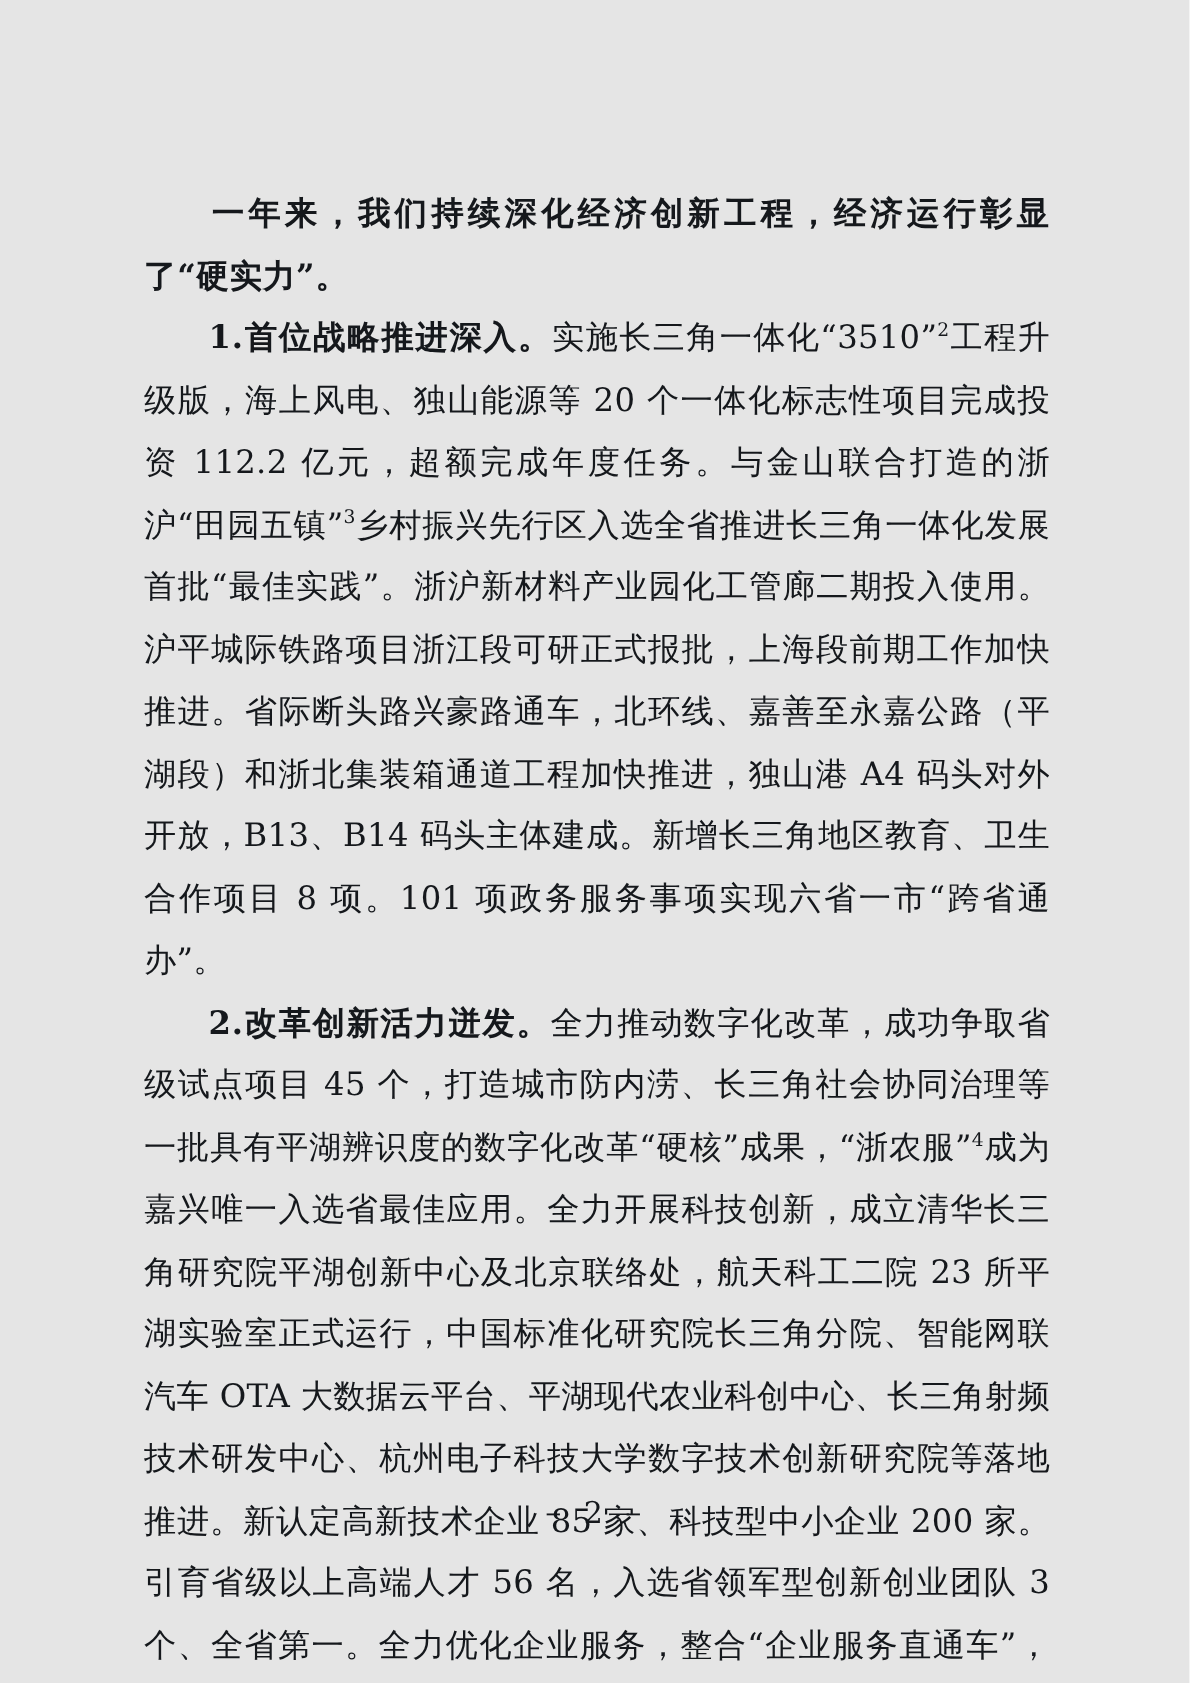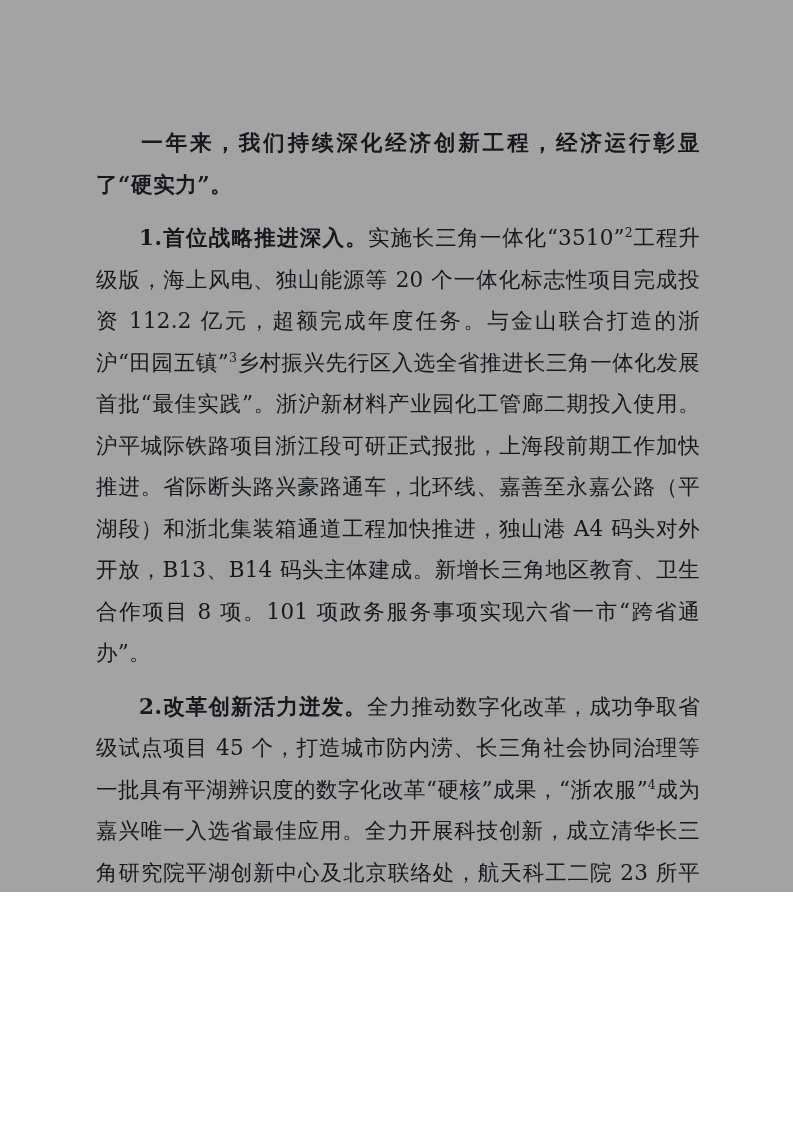--- a/index.html
+++ b/index.html
@@ -3,22 +3,22 @@
 <meta charset="utf-8">
 <style>
   html, body {
     margin: 0;
     padding: 0;
     background: #ffffff;
   }
   .page {
     position: relative;
     width: 793px;
-    height: 892px;
-    background: #a3a3a3;
+    height: 1122px;
+    background: #e5e5e5;
     box-sizing: border-box;
     font-family: "DejaVu Serif", "Liberation Serif", serif;
     color: #1b1b1b;
     overflow: hidden;
   }
   .content {
     position: absolute;
     left: 96px;
     top: 122px;
     width: 604px;
@@ -26,21 +26,21 @@
   p.para {
     margin: 0;
     font-size: 21.5px;
     line-height: 41.5px;
     text-align: justify;
     text-justify: inter-ideograph;
     letter-spacing: 0.2px;
     color: #15181c;
   }
   p.para + p.para {
-    margin-top: 12px;
+    margin-top: 0px;
   }
   .indent {
     display: inline-block;
     width: 43px;
   }
   .bold {
     font-weight: 700;
     letter-spacing: 0.6px;
   }
   sup {

